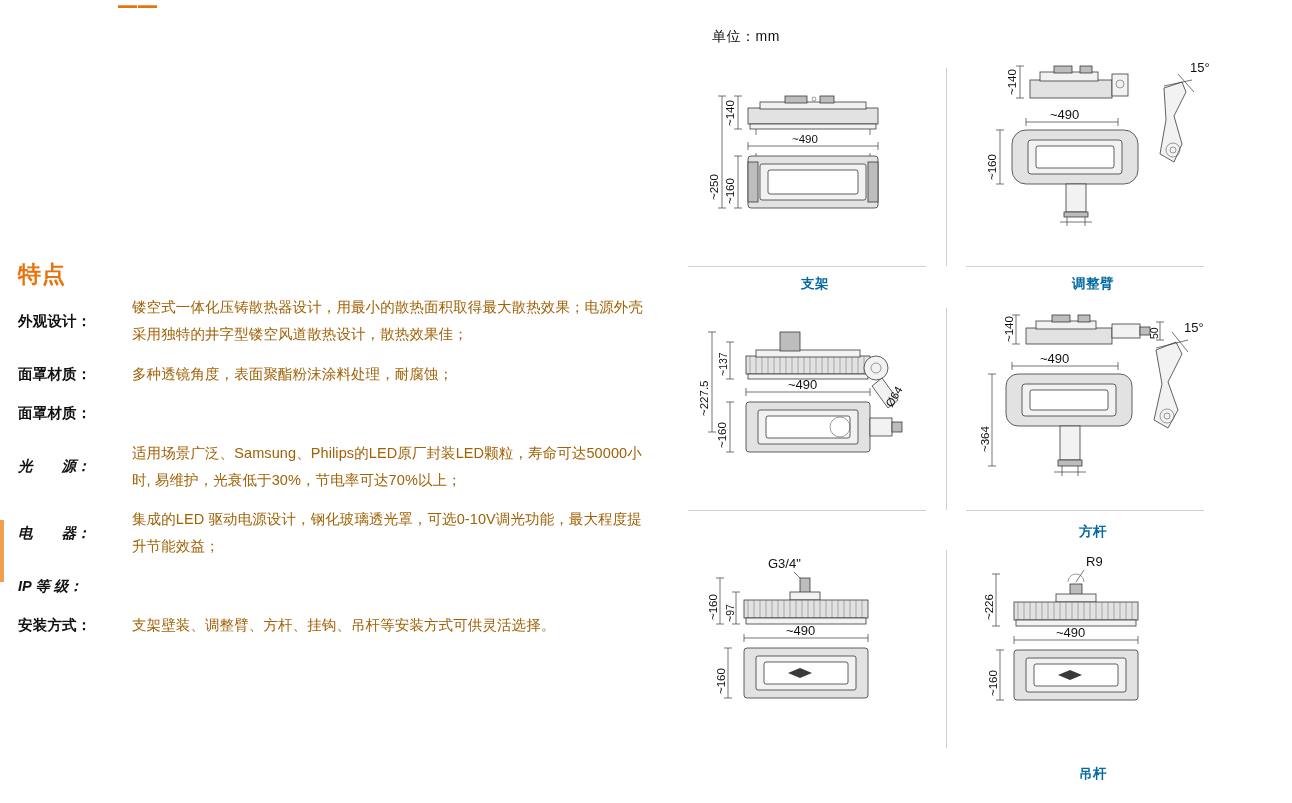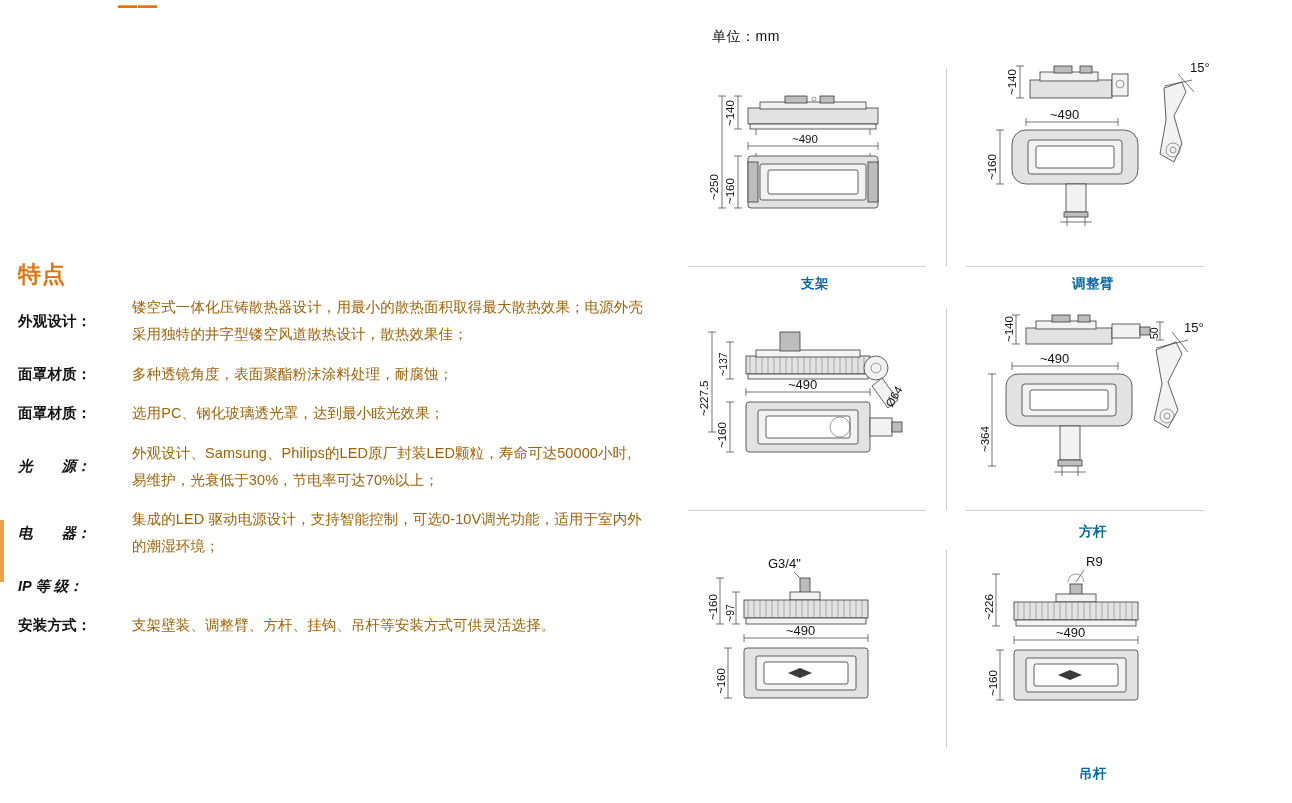--- a/index.html
+++ b/index.html
@@ -193,31 +193,30 @@
       <div class="spec-value">镂空式一体化压铸散热器设计，用最小的散热面积取得最大散热效果；电源外壳采用独特的井字型镂空风道散热设计，散热效果佳；</div>
     </div>
 
     <div class="spec-row">
       <div class="spec-label">面罩材质：</div>
       <div class="spec-value">多种透镜角度，表面聚酯粉沫涂料处理，耐腐蚀；</div>
     </div>
 
     <div class="spec-row">
       <div class="spec-label">面罩材质：</div>
-      <div class="spec-value">选用PC、钢化玻璃透光罩，达到最小眩光效果；</div>
     </div>
 
     <div class="spec-row">
       <div class="spec-label spaced">光　　源：</div>
-      <div class="spec-value">外观设计、Samsung、Philips的LED原厂封装LED颗粒，寿命可达50000小时, 易维护，光衰低于30%，节电率可达70%以上；</div>
+      <div class="spec-value">适用场景广泛、Samsung、Philips的LED原厂封装LED颗粒，寿命可达50000小时, 易维护，光衰低于30%，节电率可达70%以上；</div>
     </div>
 
     <div class="spec-row">
       <div class="spec-label spaced">电　　器：</div>
-      <div class="spec-value">集成的LED 驱动电源设计，支持智能控制，可选0-10V调光功能，适用于室内外的潮湿环境；</div>
+      <div class="spec-value">集成的LED 驱动电源设计，钢化玻璃透光罩，可选0-10V调光功能，最大程度提升节能效益；</div>
     </div>
 
 
     <div class="spec-row">
       <div class="spec-label spaced">IP 等 级：</div>
     </div>
 
     <div class="spec-row">
       <div class="spec-label">安装方式：</div>
       <div class="spec-value">支架壁装、调整臂、方杆、挂钩、吊杆等安装方式可供灵活选择。</div>

